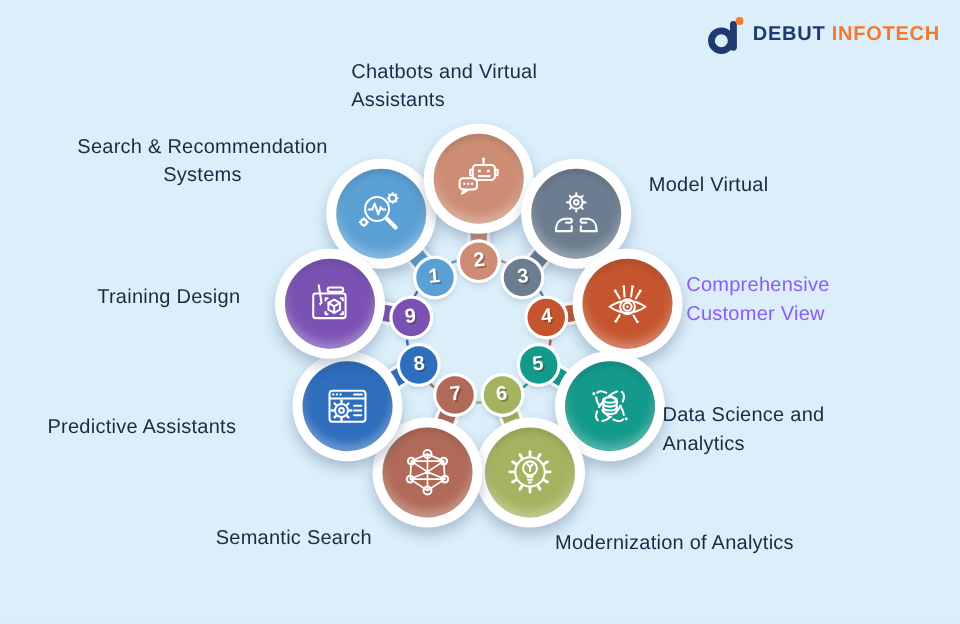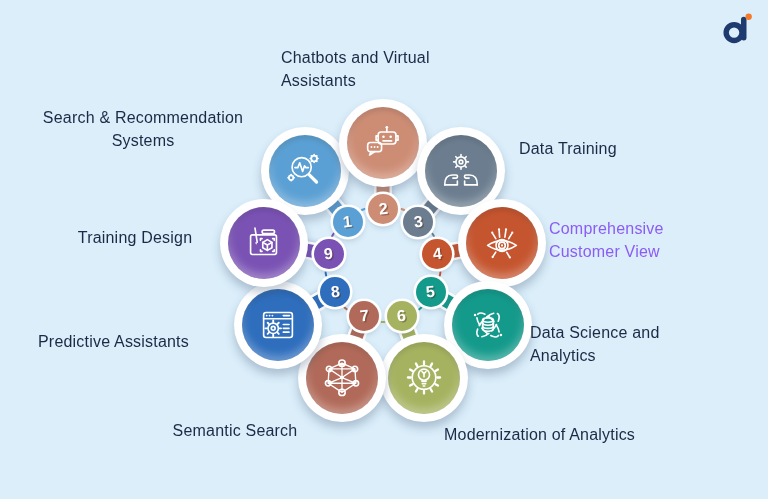--- a/index.html
+++ b/index.html
@@ -34,20 +34,24 @@
 <body>
 
 <div id="stage" style="background: rgb(219, 238, 250);">
 
   <div class="logo">
     <svg width="30" height="34" viewBox="0 0 36 40">
       <circle cx="14.5" cy="25.5" r="9.5" fill="none" stroke-width="6.5" stroke="#1e3a6e"></circle>
       <rect x="22.8" y="6.5" width="6.6" height="28.5" rx="3.3" fill="#1e3a6e"></rect>
       <circle cx="32" cy="6.5" r="3.8" fill="#f4792b"></circle>
     </svg>
+    <span class="logo-text">
+      <span style="color: rgb(30, 58, 110);">DEBUT</span>
+      <span style="color: rgb(244, 121, 43);">INFOTECH</span>
+    </span>
   </div>
 
   <div id="diagram">
       <svg width="768" height="499" id="arrows">
         <path d="M356.7 212.3 A58 58 0 0 1 370.0 207.5" stroke="#5ba0d4" stroke-width="2" stroke-dasharray="3 2.6" fill="none" stroke-linecap="round"></path>
         <polygon points="374.8,206.4 368.8,204.8 370.1,210.4" fill="#5ba0d4"></polygon>
         <path d="M396.0 207.5 A58 58 0 0 1 409.3 212.3" stroke="#cd8d75" stroke-width="2" stroke-dasharray="3 2.6" fill="none" stroke-linecap="round"></path>
         <polygon points="413.8,214.6 410.2,209.5 407.6,214.7" fill="#cd8d75"></polygon>
         <path d="M429.3 229.1 A58 58 0 0 1 436.4 241.3" stroke="#6b7d8f" stroke-width="2" stroke-dasharray="3 2.6" fill="none" stroke-linecap="round"></path>
         <polygon points="438.3,245.9 438.9,239.7 433.5,242.0" fill="#6b7d8f"></polygon>
@@ -74,21 +78,21 @@
             <circle cx="33.5" cy="11" r="3.1"></circle>
             <path d="M33.5 6.9V8.2M33.5 13.8V15.1M29.4 11H30.7M36.3 11H37.6M30.6 8.1 31.5 9M35.5 13 36.4 13.9M36.4 8.1 35.5 9M31.5 13 30.6 13.9"></path>
             <circle cx="9.5" cy="31" r="2.4"></circle>
             <path d="M9.5 27.7V28.8M9.5 33.2V34.3M6.2 31H7.3M11.7 31H12.8"></path>
           </svg>
         </div>
       </div>
       <div class="num" style="background: rgb(91, 160, 212); left: 332.647px; top: 206.868px;">
         <span>1</span>
       </div>
-      <div class="label" style="left: 17px; top: 106px; width: 252px; text-align: center; color: rgb(27, 42, 70);">Search &amp; Recommendation Systems</div>
+      <div class="label" style="left: 36px; top: 106px; width: 252px; text-align: center; color: rgb(27, 42, 70);">Search &amp; Recommendation Systems</div>
       <div class="stem" style="width: 46px; height: 13px; background: rgb(205, 141, 117); left: 360px; top: 187.5px; transform: rotate(-90deg);"></div>
       <div class="big" style="width: 88px; height: 88px; left: 339px; top: 99px;">
         <div class="inner" style="background: rgb(205, 141, 117);">
           <svg class="item-icon" viewBox="0 0 48 48" stroke="#fff" fill="none" stroke-width="1.7" stroke-linecap="round" stroke-linejoin="round">
             <rect x="19" y="12.5" width="18.5" height="12.5" rx="3"></rect>
             <path d="M28 12.5V9"></path>
             <circle class="f" cx="28" cy="7.6" r="1.4"></circle>
             <circle class="f" cx="24.5" cy="17.5" r="1.3"></circle>
             <circle class="f" cx="32" cy="17.5" r="1.3"></circle>
             <path d="M24 21.8H33"></path>
@@ -115,21 +119,21 @@
             <path d="M7 38.5C7 32 10 28.2 15 28.2H19C20.8 28.2 20.8 31.4 19 31.4H15.5"></path>
             <path d="M7 38.5H20.2V34.5"></path>
             <path d="M41 38.5C41 32 38 28.2 33 28.2H29C27.2 28.2 27.2 31.4 29 31.4H32.5"></path>
             <path d="M41 38.5H27.8V34.5"></path>
           </svg>
         </div>
       </div>
       <div class="num" style="background: rgb(107, 125, 143); left: 403.353px; top: 206.868px;">
         <span>3</span>
       </div>
-      <div class="label" style="left: 519px; top: 137px; width: 190px; text-align: left; color: rgb(27, 42, 70);">Data Training</div>
+      <div class="label" style="left: 519px; top: 137px; width: 190px; text-align: left; color: rgb(27, 42, 70);">Model Virtual</div>
       <div class="stem" style="width: 46px; height: 13px; background: rgb(197, 85, 47); left: 428.937px; top: 245.345px; transform: rotate(-10deg);"></div>
       <div class="big" style="width: 88px; height: 88px; left: 458.162px; top: 198.989px;">
         <div class="inner" style="background: rgb(197, 85, 47);">
           <svg class="item-icon" viewBox="0 0 48 48" stroke="#fff" fill="none" stroke-width="1.7" stroke-linecap="round" stroke-linejoin="round">
             <path d="M9 26.5Q24 16.5 39 26.5Q24 36.5 9 26.5Z"></path>
             <circle cx="24" cy="26.5" r="6.2"></circle>
             <circle cx="24" cy="26.5" r="3.4"></circle>
             <circle class="f" cx="24" cy="26.5" r="1.1"></circle>
             <path d="M17.5 19.5 14.5 14.5M21.5 18 21 11M27 18 28 11M31 19.5 34 14.5"></path>
             <circle class="f" cx="13.8" cy="13.3" r="1.2"></circle>

